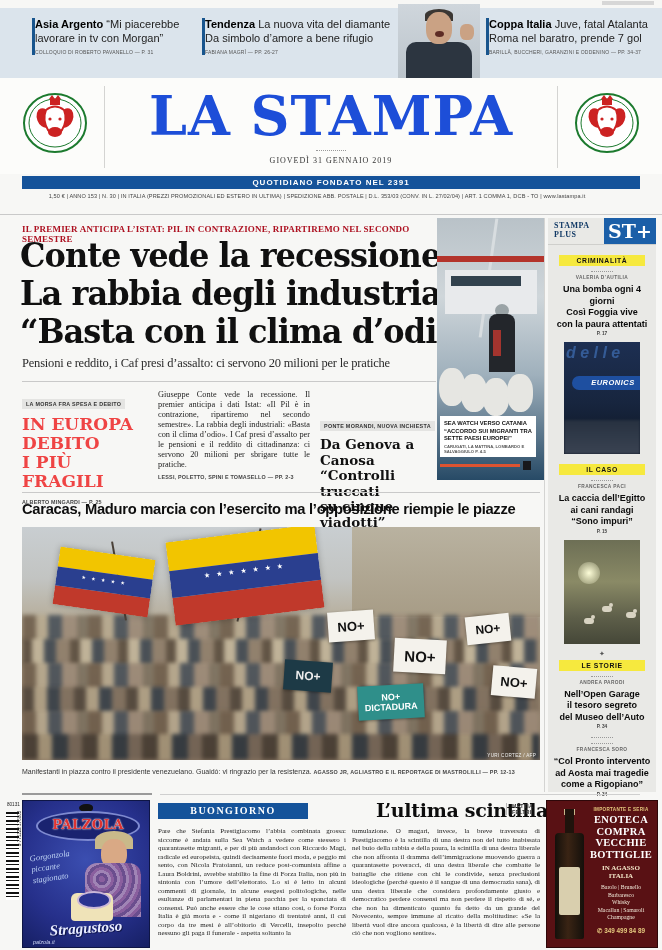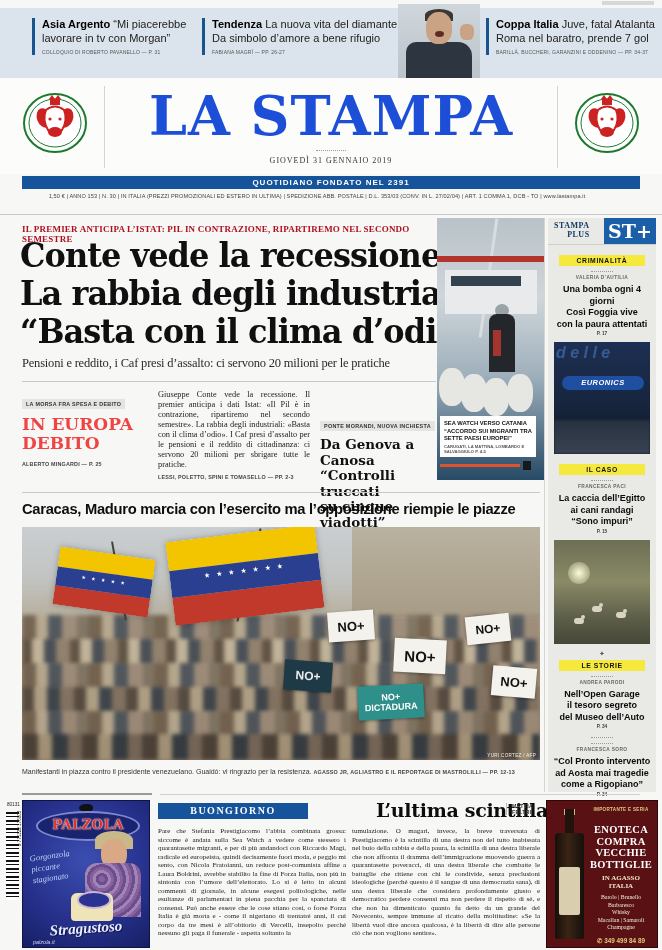--- a/index.html
+++ b/index.html
@@ -1,21 +1,21 @@
 <!DOCTYPE html>
 <html><head>
 <meta charset="utf-8">
 <style>
   html,body{margin:0;padding:0;background:#888;}
   #page{position:relative;width:662px;height:950px;background:#f7f7f5;overflow:hidden;
         font-family:"Liberation Sans",sans-serif;color:#1a1a1a;}
   .hairline{position:absolute;background:#c9c9c9;}
   
   #top-strip{position:absolute;left:0;top:8px;width:662px;height:70px;background:#dbe4ec;}
-  .teaser{position:absolute;top:10px;border-left:3px solid #18558e;padding-left:7px;}
+  .teaser{position:absolute;top:10px;border-left:3px solid #18558e;}
   .teaser .t-line{font-size:11.5px;line-height:13.5px;color:#222;transform:scaleX(.96);transform-origin:left;white-space:nowrap;}
   .teaser b{color:#000;}
   .teaser .t-byline{font-size:5px;color:#555;margin-top:4px;letter-spacing:.2px;white-space:nowrap;}
   #print-code{position:absolute;right:8px;top:1px;width:52px;height:4px;background:#d7d7d7;}
   
   #allegri{position:absolute;left:398px;top:-4px;width:82px;height:82px;}
   #allegri .bg{position:absolute;left:0;top:0;width:100%;height:100%;background:linear-gradient(#cfd6dc,#b9c2c9);}
   #allegri .body{position:absolute;left:8px;top:38px;width:66px;height:44px;background:#2c3540;border-radius:10px 14px 0 0;}
   #allegri .head{position:absolute;left:28px;top:8px;width:26px;height:32px;background:#caa284;border-radius:46% 46% 42% 42%;}
   #allegri .hair{position:absolute;left:27px;top:5px;width:28px;height:12px;background:#3b3733;border-radius:50% 50% 0 0;}
@@ -86,31 +86,31 @@
         box-shadow:0 1px 3px rgba(0,0,0,.35);display:flex;align-items:center;justify-content:center;}
   .sign.dark{background:#1d3a46;color:#eee;}
   .sign.teal{background:#2f8f8a;color:#fff;}
   #vz-credit{position:absolute;right:4px;bottom:2px;font-size:4.6px;color:#f0f0f0;letter-spacing:.3px;}
   #vz-caption{position:absolute;left:22px;top:768px;width:518px;font-size:7px;color:#333;}
   #vz-caption b{font-size:5.4px;color:#444;letter-spacing:.2px;}
   
   #sidebar{position:absolute;left:548px;top:218px;width:108px;height:574px;background:#e9e9e6;}
   #sb-head{position:relative;height:26px;border-bottom:1px solid #cfcfcc;}
   #sb-brand{position:absolute;left:6px;top:3px;font-size:8px;font-weight:bold;color:#123a66;line-height:9px;
-            font-family:"Liberation Serif",serif;letter-spacing:.5px;text-align:right;}
+            font-family:"Liberation Serif",serif;letter-spacing:.5px;}
   #sb-logo{position:absolute;right:0;top:0;width:52px;height:26px;background:#1b5fa8;color:#fff;text-align:center;
            font-family:"DejaVu Serif","Liberation Serif",serif;font-size:19px;line-height:26px;font-weight:bold;}
   .sb-badge{margin:10px auto 0;width:86px;background:#f6e93e;color:#111;font-size:6.8px;font-weight:bold;
             text-align:center;letter-spacing:.6px;padding:2px 0;}
   .sb-byline{margin-top:5px;text-align:center;font-size:4.8px;color:#666;letter-spacing:.4px;font-weight:bold;}
   .sb-byline::before{content:"";display:block;width:22px;margin:0 auto 3px;border-top:1px dotted #999;}
   .sb-title{margin-top:3px;text-align:center;font-weight:bold;font-size:9.6px;line-height:11.5px;color:#0c0c0c;
             transform:scaleX(.94);}
   .sb-page{margin-top:2px;text-align:center;font-size:4.8px;font-weight:bold;color:#444;}
-  .sb-photo{margin:6px auto 0;width:96px;position:relative;overflow:hidden;}
+  .sb-photo{margin:6px auto 0;width:76px;position:relative;overflow:hidden;}
   #sb-photo1{height:112px;background:linear-gradient(#1d2f52 0%,#17253e 55%,#0c1422 100%);}
   #sb-photo1 .bigtxt{position:absolute;left:2px;top:2px;font-size:16px;font-weight:bold;color:#3f6fb5;opacity:.7;font-style:italic;}
   #sb-photo1 .strip{position:absolute;left:8px;top:34px;width:82px;height:14px;background:#1e4fa0;border-radius:7px;
                     color:#fff;font-size:7.5px;font-weight:bold;font-style:italic;text-align:center;line-height:14px;letter-spacing:.5px;}
   #sb-photo1 .street{position:absolute;left:0;bottom:0;width:100%;height:34px;background:linear-gradient(#273140,#3a4352);filter:blur(1px);}
   #sb-photo2{height:104px;background:linear-gradient(#6d6f55 0%,#8a8a66 40%,#5d5e49 75%,#454738 100%);}
   #sb-photo2 .glow{position:absolute;left:14px;top:22px;width:22px;height:22px;background:radial-gradient(#fdfdd8,rgba(255,255,220,0));border-radius:50%;}
   #sb-photo2 .dog{position:absolute;width:10px;height:6px;background:#d8d3c2;border-radius:3px;}
   #sb-photo2 .dog::after{content:"";position:absolute;left:7px;top:-3px;width:4px;height:4px;background:#d8d3c2;border-radius:50%;}
   .sb-dash{width:22px;margin:8px auto 0;border-top:1px dotted #999;}
@@ -152,21 +152,21 @@
   #bg-col1{left:158px;} #bg-col2{left:352px;}
   
   #ad-enoteca{position:absolute;left:546px;top:800px;width:110px;height:146px;background:#591114;border:1px solid #2e0709;overflow:hidden;}
   #ad-enoteca .bottle{position:absolute;left:6px;top:8px;width:34px;height:132px;}
   #ad-enoteca .bneck{position:absolute;left:12px;top:0;width:9px;height:26px;background:#1f130c;}
   #ad-enoteca .bcap{position:absolute;left:11px;top:0;width:11px;height:6px;background:#c8b58a;}
   #ad-enoteca .bbody{position:absolute;left:2px;top:24px;width:29px;height:106px;background:linear-gradient(90deg,#14100b,#3a2414 45%,#14100b);border-radius:4px 4px 2px 2px;}
   #ad-enoteca .blabel{position:absolute;left:6px;top:58px;width:21px;height:48px;background:#d9cfae;border-radius:2px;}
   #ad-enoteca .txt{position:absolute;left:42px;top:6px;width:64px;text-align:center;color:#fff;}
   #ad-enoteca .eyebrow{font-size:4.6px;color:#e4c87e;font-weight:bold;letter-spacing:.3px;}
-  #ad-enoteca .big{font-family:"Liberation Serif",serif;font-weight:bold;font-size:10.5px;line-height:11.5px;margin-top:12px;letter-spacing:.3px;}
+  #ad-enoteca .big{font-family:"Liberation Serif",serif;font-weight:bold;font-size:10.5px;line-height:11.5px;margin-top:2px;letter-spacing:.3px;}
   #ad-enoteca .sub{font-family:"Liberation Serif",serif;font-weight:bold;font-size:7px;margin-top:4px;color:#f3e6c8;}
   #ad-enoteca .prod{font-family:"Liberation Serif",serif;font-size:5.8px;line-height:7.5px;margin-top:4px;color:#f0e8d8;}
   #ad-enoteca .phone{margin-top:5px;font-size:6.4px;font-weight:bold;color:#e4c87e;}
   .vline{position:absolute;width:1px;background:#d4d4d2;}
 </style>
 </head>
 <body>
 
 <div id="page">
 
@@ -238,20 +238,21 @@
   <div class="lead-line" style="top:274px;">La rabbia degli industriali</div>
   <div class="lead-line" style="top:312px;">“Basta con il clima d’odio”</div>
   <div id="deck">Pensioni e reddito, i Caf presi d’assalto: ci servono 20 milioni per le pratiche</div>
   <div class="hairline" style="left:22px;top:381px;width:414px;height:1px;"></div>
 
   <div id="col-europa">
     <span class="kicker-chip">LA MORSA FRA SPESA E DEBITO</span>
     <div class="big">
       <div>IN EUROPA</div>
         <div>DEBITO</div>
+        <div>I PIÙ FRAGILI</div>
     </div>
     <span class="byline">ALBERTO MINGARDI — P. 25</span>
   </div>
 
   <div id="col-body">
     <div class="txt">Giuseppe Conte vede la recessione. Il premier anticipa i dati Istat: «Il Pil è in contrazione, ripartiremo nel secondo semestre». La rabbia degli industriali: «Basta con il clima d’odio». I Caf presi d’assalto per le pensioni e il reddito di cittadinanza: ci servono 20 milioni per sbrigare tutte le pratiche.</div>
     <span class="byline">LESSI, POLETTO, SPINI E TOMASELLO — PP. 2-3</span>
   </div>
 
   <div id="col-morandi">

